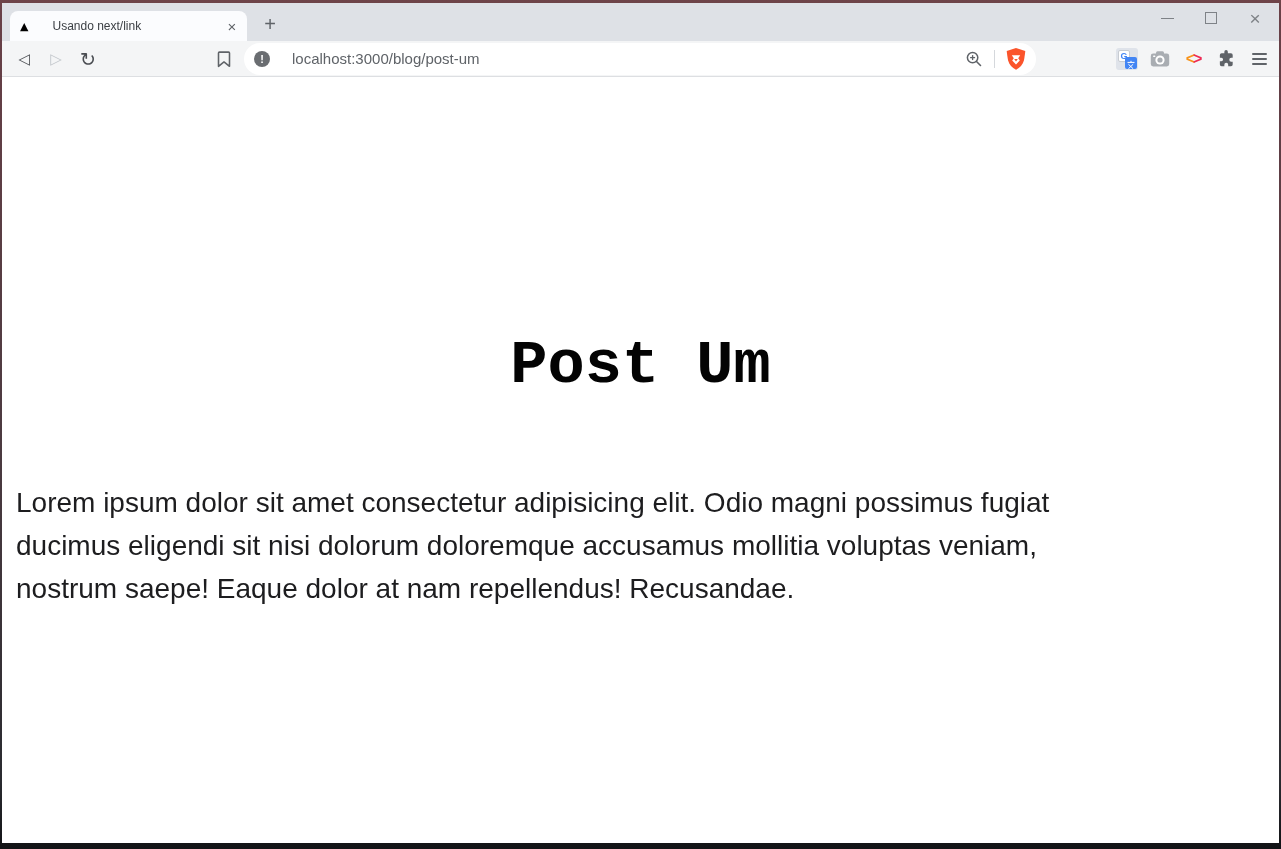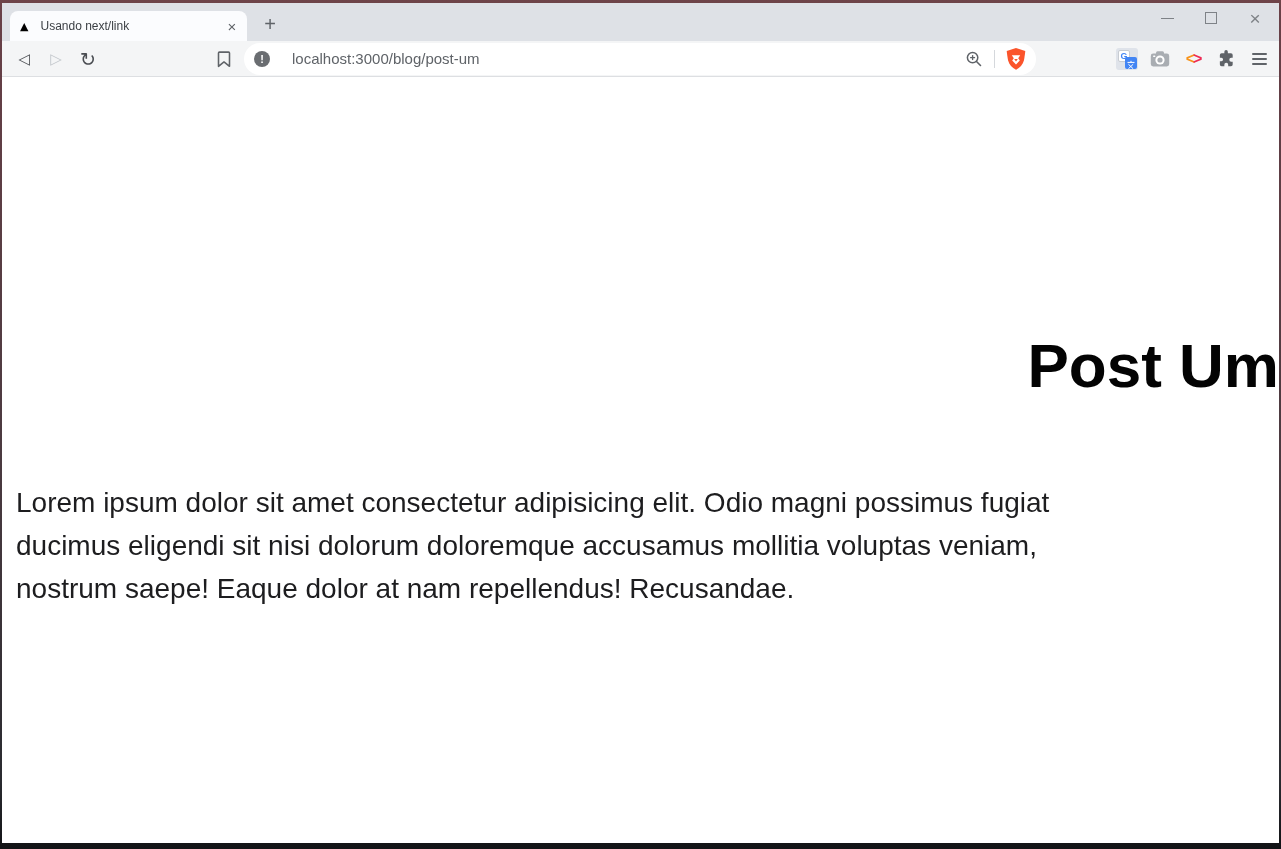--- a/index.html
+++ b/index.html
@@ -18,21 +18,21 @@
   }
   
   .tabstrip { height:38px; background:#dee1e6; position:relative; flex:0 0 auto; }
   .tab {
     position:absolute; left:8px; bottom:0; width:237px; height:30px;
     background:#fbfcfe; border-radius:8px 8px 0 0;
     display:flex; align-items:center; padding:0 6px 0 10px; cursor:default;
   }
   .favicon { font-size:11px; color:#000; line-height:1; font-family:"DejaVu Sans",sans-serif; }
   .tab-title {
-    flex:1; margin-left:12px; font-size:12px; color:#3b3f44;
+    flex:1; margin-left:24px; font-size:12px; color:#3b3f44;
     white-space:nowrap; overflow:hidden; text-overflow:ellipsis;
   }
   .tab-close {
     width:18px; height:18px; display:flex; align-items:center; justify-content:center;
     font-size:15px; color:#5f6368; border-radius:50%;
   }
   .newtab-btn {
     position:absolute; left:255px; bottom:4px; width:26px; height:26px;
     display:flex; align-items:center; justify-content:center;
     font-size:20px; font-weight:300; color:#5f6368;
@@ -82,22 +82,22 @@
     position:absolute; right:3px; bottom:3px; width:12px; height:12px; background:#4285f4; border-radius:2px;
   }
   .code-ext { font-weight:bold; font-size:16px; letter-spacing:-2px; }
   .code-left { color:#f7931a; }
   .code-right { color:#ee2b55; }
   .menu-btn { width:26px; height:26px; display:flex; flex-direction:column; align-items:center; justify-content:center; gap:3px; flex:0 0 auto; }
   .menu-bar { width:15px; height:2px; background:#5f6368; border-radius:1px; }
   
   .content { flex:1; background:#fff; overflow:hidden; }
   .post-title {
-    margin:0; padding-top:258px; text-align:right;
-    font-size:62px; font-weight:700; color:#030303; line-height:1; letter-spacing:0;
+    margin:0; padding-top:258px; text-align:center;
+    font-size:62px; font-weight:700; color:#030303; line-height:1; letter-spacing:0;font-family:Liberation Mono, monospace;
   }
   .post-paragraph {
     margin:84px 0 4px 0; padding:0 16px 0 14px;
     font-size:28px; line-height:43px; color:#1d1d1f; white-space:pre-line; font-weight:400;
   }
 </style>
 </head>
 <body>
 
 <div class="desktop"></div>

